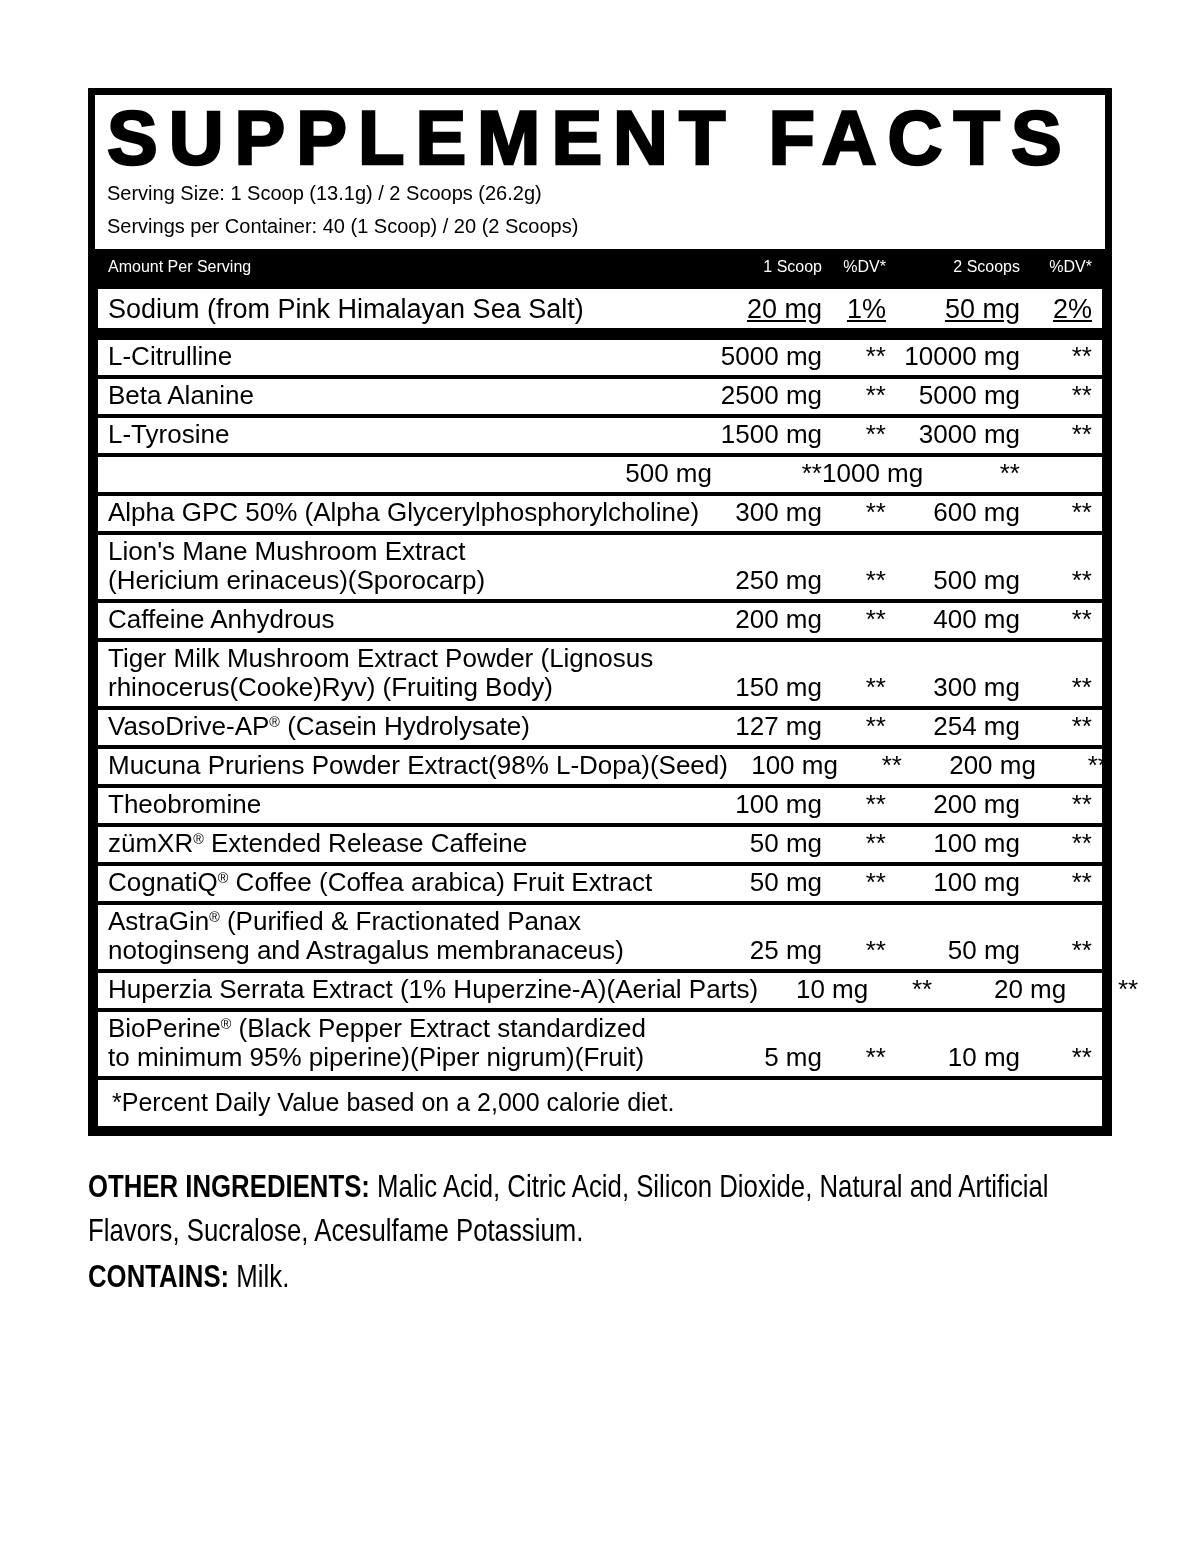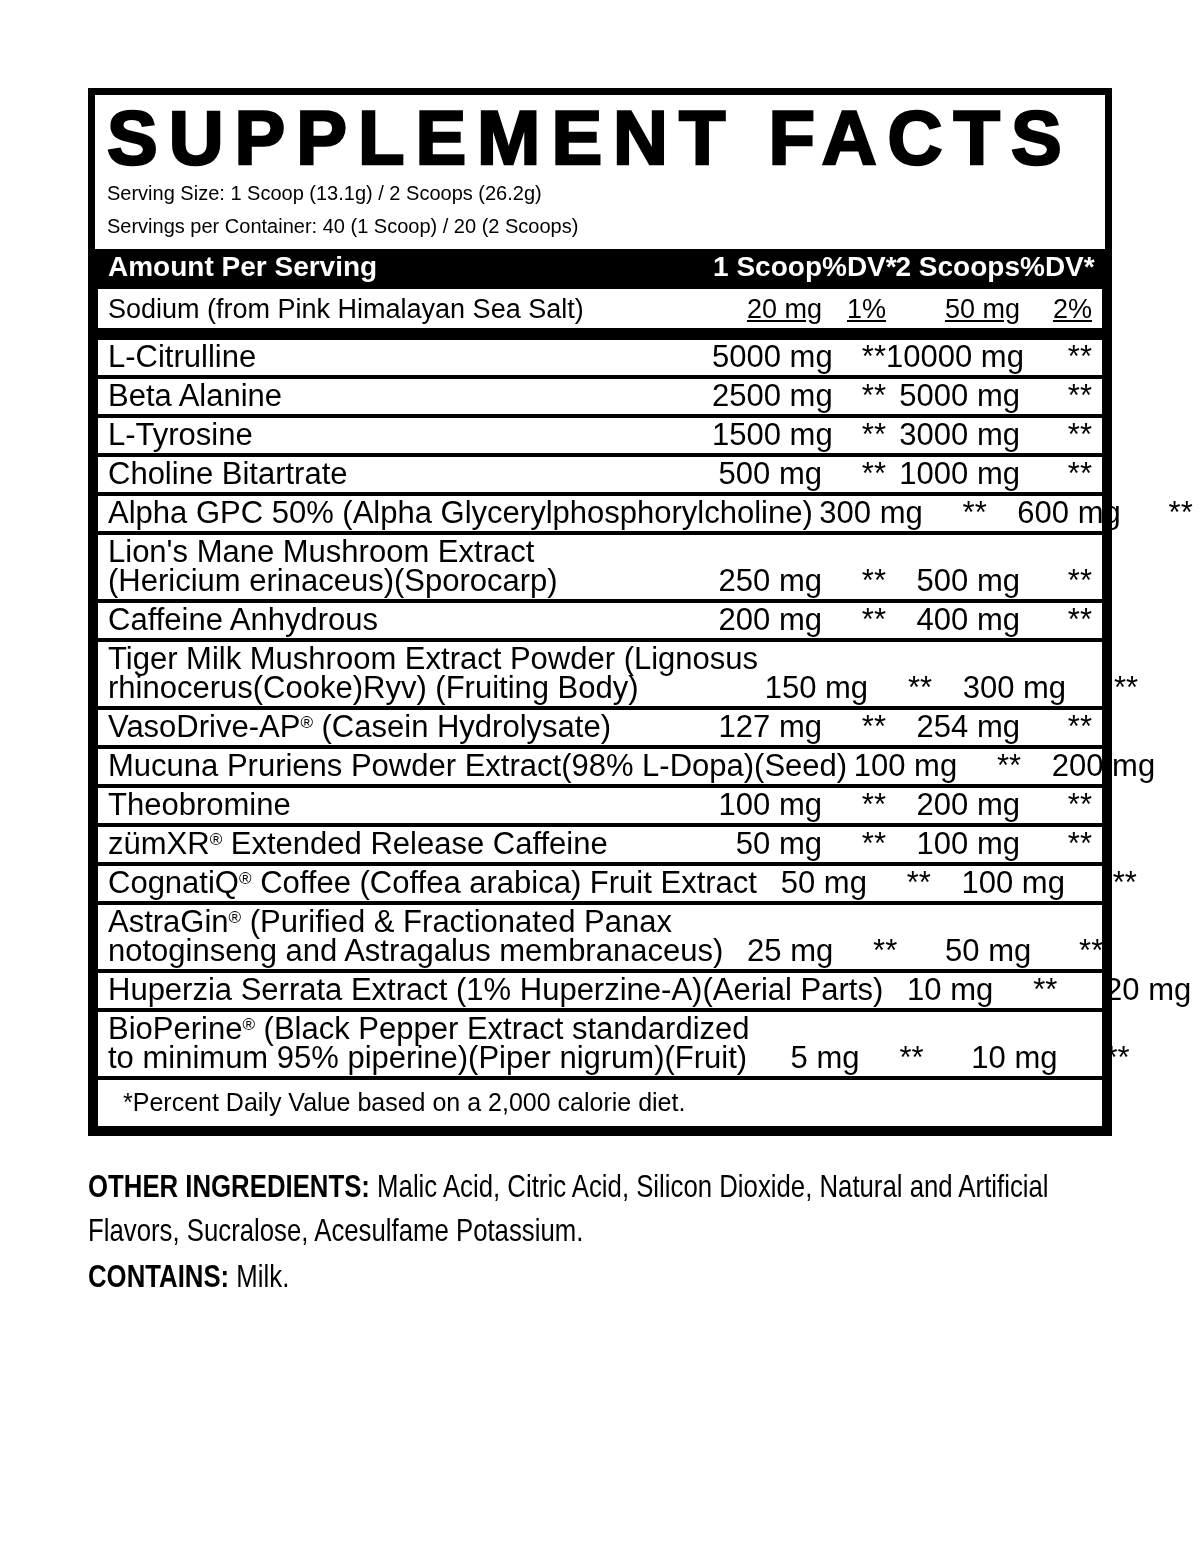--- a/index.html
+++ b/index.html
@@ -18,36 +18,36 @@
   }
   .serving-line { font-size:20px; line-height:33px; }
 
   .black-sec { background:#000; padding:0 3px 3px 3px; display:flex; flex-direction:column; gap:4px; }
 
   .grid-row {
     display:grid; grid-template-columns:1fr 110px 64px 134px 72px;
     align-items:end;
   }
   .hdr-row {
-    color:#fff; font-weight:bold; font-size:28px; line-height:30px;
+    color:#fff; font-weight:normal; font-size:16px; line-height:30px;
     padding:3px 10px 3px 10px; align-items:center;
   }
   .cell { text-align:right; white-space:nowrap; }
   .cell.name-cell { text-align:left; overflow:visible; }
 
   .row {
-    background:#fff; font-size:31px; line-height:29px;
+    background:#fff; font-size:26px; line-height:29px;
     padding:2px 10px 4px 10px; min-height:33px;
   }
   .row .nm { display:inline-block; white-space:nowrap; }
   sup.reg { font-size:0.55em; vertical-align:0.55em; line-height:0; }
 
   .sodium-row { min-height:39px; margin-bottom:8px; font-size:27px;text-decoration:underline; }
 
-  .footnote-box { background:#fff; font-size:25px; line-height:30px; padding:7px 10px 9px 25px; }
+  .footnote-box { background:#fff; font-size:25px; line-height:30px; padding:7px 10px 9px 14px; }
 
   .bottom-text {
     position:absolute; left:88px; width:1272px;
     transform:scaleX(0.805); transform-origin:0 0;
     font-size:32px; line-height:44px;
   }
   .other-block { top:1164px; }
   .contains-block { top:1254px; }
   .bt-label { font-weight:bold; }
 </style>
@@ -94,21 +94,20 @@
             <div class="cell">**</div>
             <div class="cell">5000 mg</div>
             <div class="cell">**</div>
           </div><div class="grid-row row">
             <div class="cell name-cell"><span class="nm">L-Tyrosine</span></div>
             <div class="cell">1500 mg</div>
             <div class="cell">**</div>
             <div class="cell">3000 mg</div>
             <div class="cell">**</div>
           </div><div class="grid-row row">
-            <div class="cell name-cell"><span class="nm">Choline Bitartrate</span></div>
             <div class="cell">500 mg</div>
             <div class="cell">**</div>
             <div class="cell">1000 mg</div>
             <div class="cell">**</div>
           </div><div class="grid-row row">
             <div class="cell name-cell"><span class="nm">Alpha GPC 50% (Alpha Glycerylphosphorylcholine)</span></div>
             <div class="cell">300 mg</div>
             <div class="cell">**</div>
             <div class="cell">600 mg</div>
             <div class="cell">**</div>

